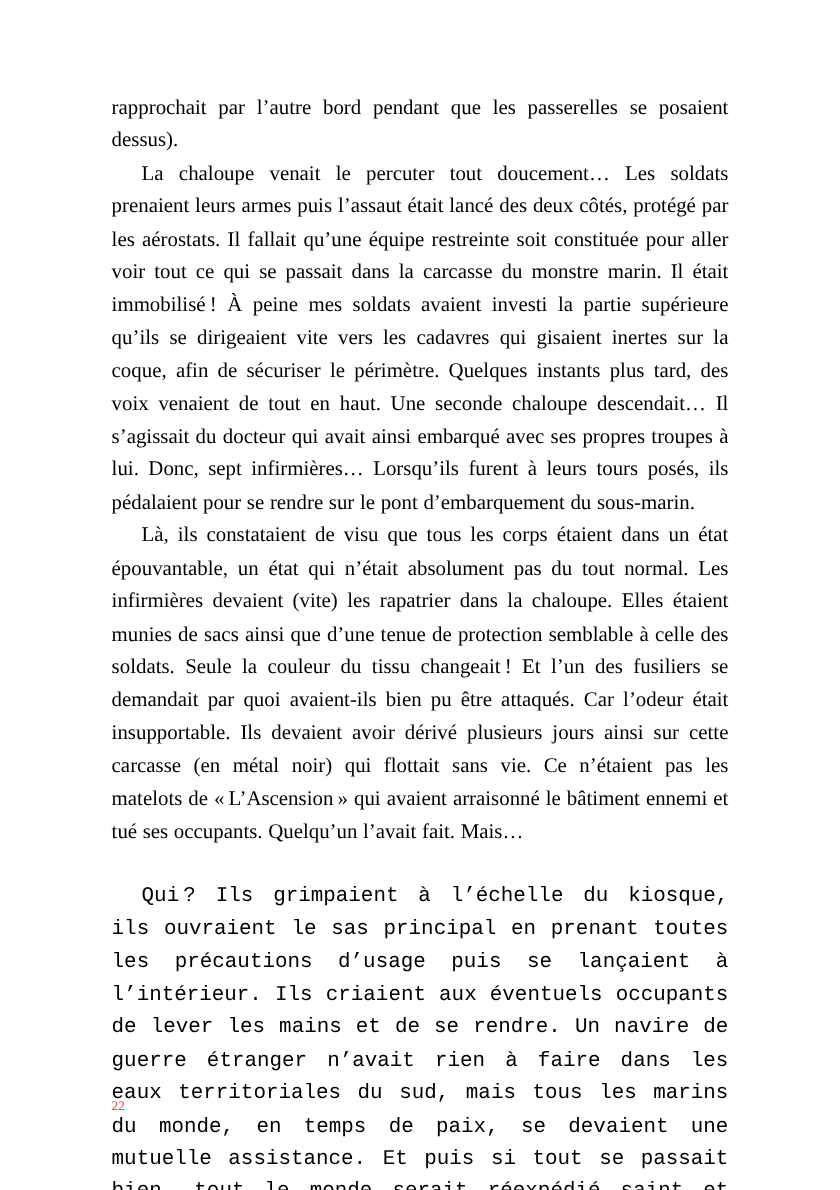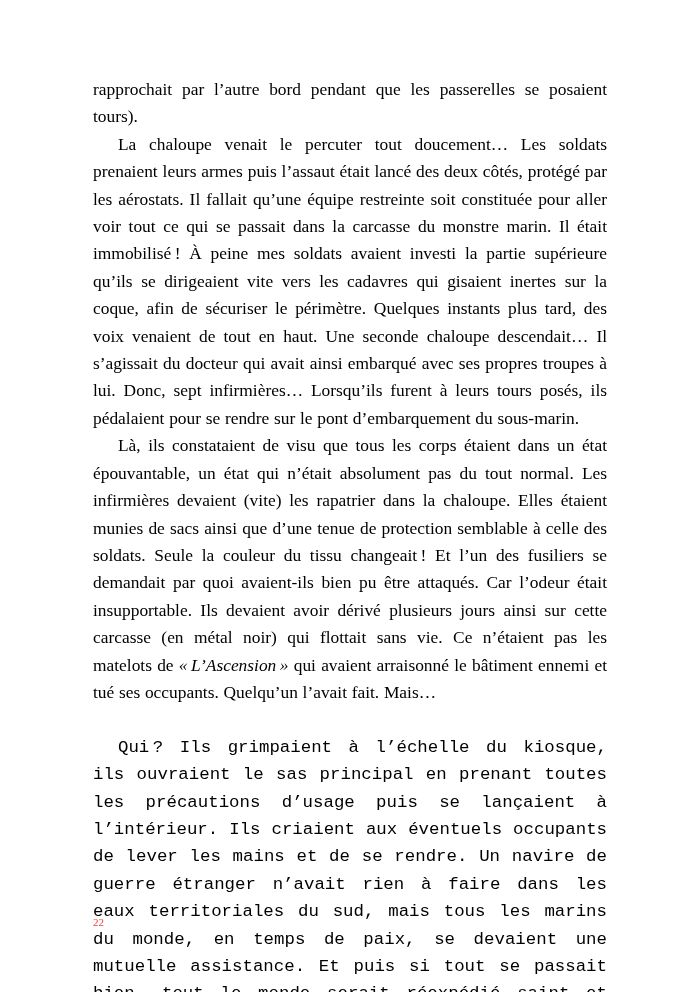--- a/index.html
+++ b/index.html
@@ -42,40 +42,39 @@
     word-spacing: 0.02em;
   }
   p.para.no-indent {
     text-indent: 0;
   }
   p.para.gap-before {
     margin-top: 27.4px;
     font-family: Liberation Mono, monospace;
   }
   .ital {
-    font-style: italic;
   }
   .page-number {
     position: absolute;
     left: 93px;
     top: 912px;
     font-size: 11px;
     line-height: 20px;
     font-family: Liberation Serif, serif;
     color: #ef4444;
   }
 </style>
 </head>
 <body>
 
 <div class="page">
 
   <div class="text-block">
 
-    <p class="para no-indent">rapprochait par l’autre bord pendant que les passerelles se posaient tours).</p>
+    <p class="para no-indent">rapprochait par l’autre bord pendant que les passerelles se posaient dessus).</p>
 
     <p class="para">La chaloupe venait le percuter tout doucement… Les soldats prenaient leurs armes puis l’assaut était lancé des deux côtés, protégé par les aérostats. Il fallait qu’une équipe restreinte soit constituée pour aller voir tout ce qui se passait dans la carcasse du monstre marin. Il était immobilisé ! À peine mes soldats avaient investi la partie supérieure qu’ils se dirigeaient vite vers les cadavres qui gisaient inertes sur la coque, afin de sécuriser le périmètre. Quelques instants plus tard, des voix venaient de tout en haut. Une seconde chaloupe descendait… Il s’agissait du docteur qui avait ainsi embarqué avec ses propres troupes à lui. Donc, sept infirmières… Lorsqu’ils furent à leurs tours posés, ils pédalaient pour se rendre sur le pont d’embarquement du sous-marin.</p>
 
     <p class="para"><span>Là, ils constataient de visu que tous les corps étaient dans un état épouvantable, un état qui n’était absolument pas du tout normal. Les infirmières devaient (vite) les rapatrier dans la chaloupe. Elles étaient munies de sacs ainsi que d’une tenue de protection semblable à celle des soldats. Seule la couleur du tissu changeait ! Et l’un des fusiliers se demandait par quoi avaient-ils bien pu être attaqués. Car l’odeur était insupportable. Ils devaient avoir dérivé plusieurs jours ainsi sur cette carcasse (en métal noir) qui flottait sans vie. Ce n’étaient pas les matelots de </span><span class="ital">« L’Ascension »</span><span> qui avaient arraisonné le bâtiment ennemi et tué ses occupants. Quelqu’un l’avait fait. Mais…</span></p>
 
     <p class="para gap-before">Qui ? Ils grimpaient à l’échelle du kiosque, ils ouvraient le sas principal en prenant toutes les précautions d’usage puis se lançaient à l’intérieur. Ils criaient aux éventuels occupants de lever les mains et de se rendre. Un navire de guerre étranger n’avait rien à faire dans les eaux territoriales du sud, mais tous les marins du monde, en temps de paix, se devaient une mutuelle assistance. Et puis si tout se passait bien, tout le monde serait réexpédié saint et sauf. Le sous-marin était donc investi les armes à la main (par sécurité), mais il était hors de question de blesser qui que ce soit… Le lieutenant Stilman emboîtait</p>
 
   </div>
 
   <div class="page-number">22</div>

